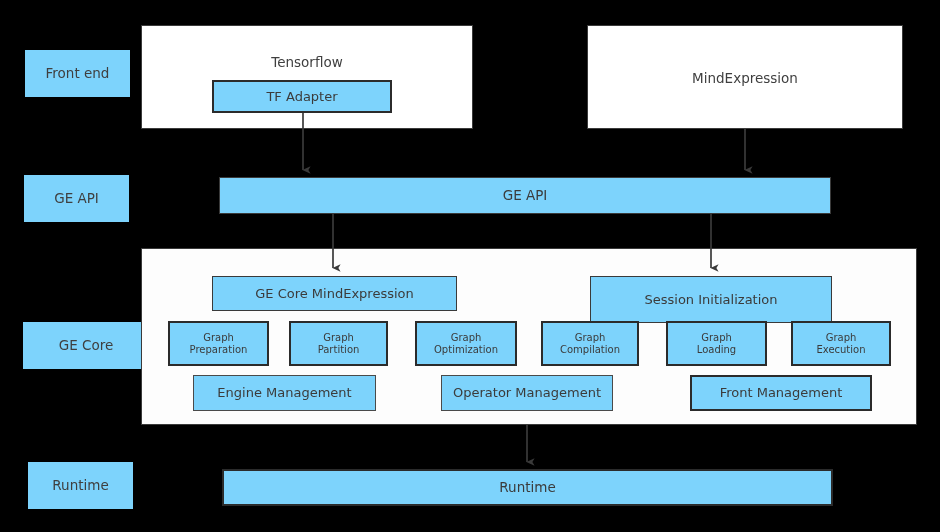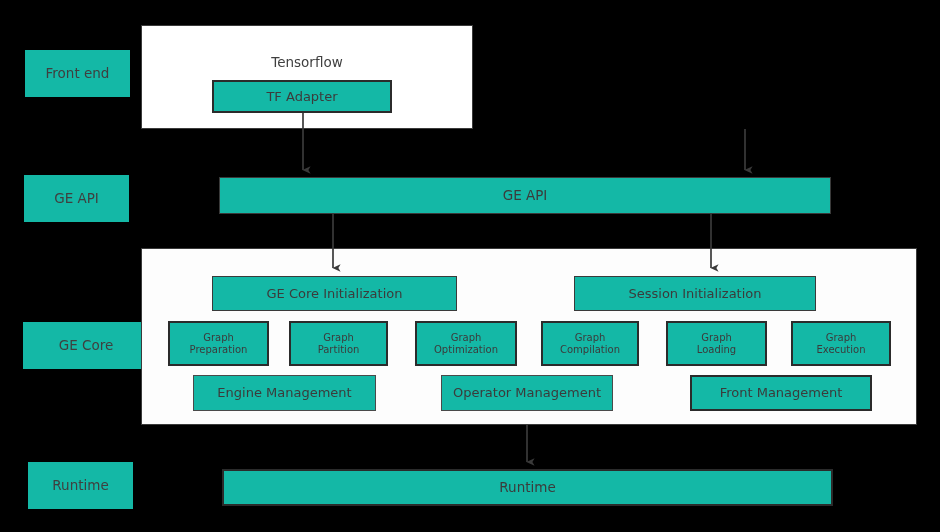--- a/index.html
+++ b/index.html
@@ -11,21 +11,21 @@
     position: relative;
     width: 940px;
     height: 532px;
     background: #000000;
     font-family: "DejaVu Sans", "Liberation Sans", sans-serif;
     overflow: hidden;
   }
   .box {
     position: absolute;
     box-sizing: border-box;
-    background: #14b8a6;
+    background: #7dd3fc;
     color: #3b3b3b;
     display: flex;
     align-items: center;
     justify-content: center;
     text-align: center;
     line-height: 1.18;
     white-space: pre-line;
   }
   
   .chip {
@@ -86,28 +86,31 @@
 
   <div class="box chip" style="left:23px; top:322px; width:126px; height:47px;">GE Core</div>
 
   <div class="box chip" style="left:28px; top:462px; width:105px; height:47px;">Runtime</div>
 
   <div class="box frontend-group" style="left:141px; top:25px; width:332px; height:104px;">
     <div class="group-title" style="top:29px;">Tensorflow</div>
     <div class="box framed-thick cell-label" style="left:70px; top:54px; width:180px; height:33px;">TF Adapter</div>
   </div>
 
+  <div class="box frontend-group" style="left:587px; top:25px; width:316px; height:104px;">
+    <div class="group-title" style="top:45px;">MindExpression</div>
+  </div>
 
   <div class="box framed bar-label" style="left:219px; top:177px; width:612px; height:37px;">GE API</div>
 
   <div class="box container-box" style="left:141px; top:248px; width:776px; height:177px;">
 
     
-    <div class="box framed cell-label" style="left:70px; top:27px; width:245px; height:35px;">GE Core Initialization</div>
-    <div class="box framed cell-label" style="left:432px; top:27px; width:242px; height:35px;">Session Initialization</div>
+    <div class="box framed cell-label" style="left:70px; top:27px; width:245px; height:35px;">GE Core MindExpression</div>
+    <div class="box framed cell-label" style="left:448px; top:27px; width:242px; height:47px;">Session Initialization</div>
 
     
     <div class="box framed-thick small-cell" style="left:26px; top:72px; width:101px; height:45px;">Graph
 Preparation</div>
     <div class="box framed-thick small-cell" style="left:147px; top:72px; width:99px; height:45px;">Graph
 Partition</div>
     <div class="box framed-thick small-cell" style="left:273px; top:72px; width:102px; height:45px;">Graph
 Optimization</div>
     <div class="box framed-thick small-cell" style="left:399px; top:72px; width:98px; height:45px;">Graph
 Compilation</div>

